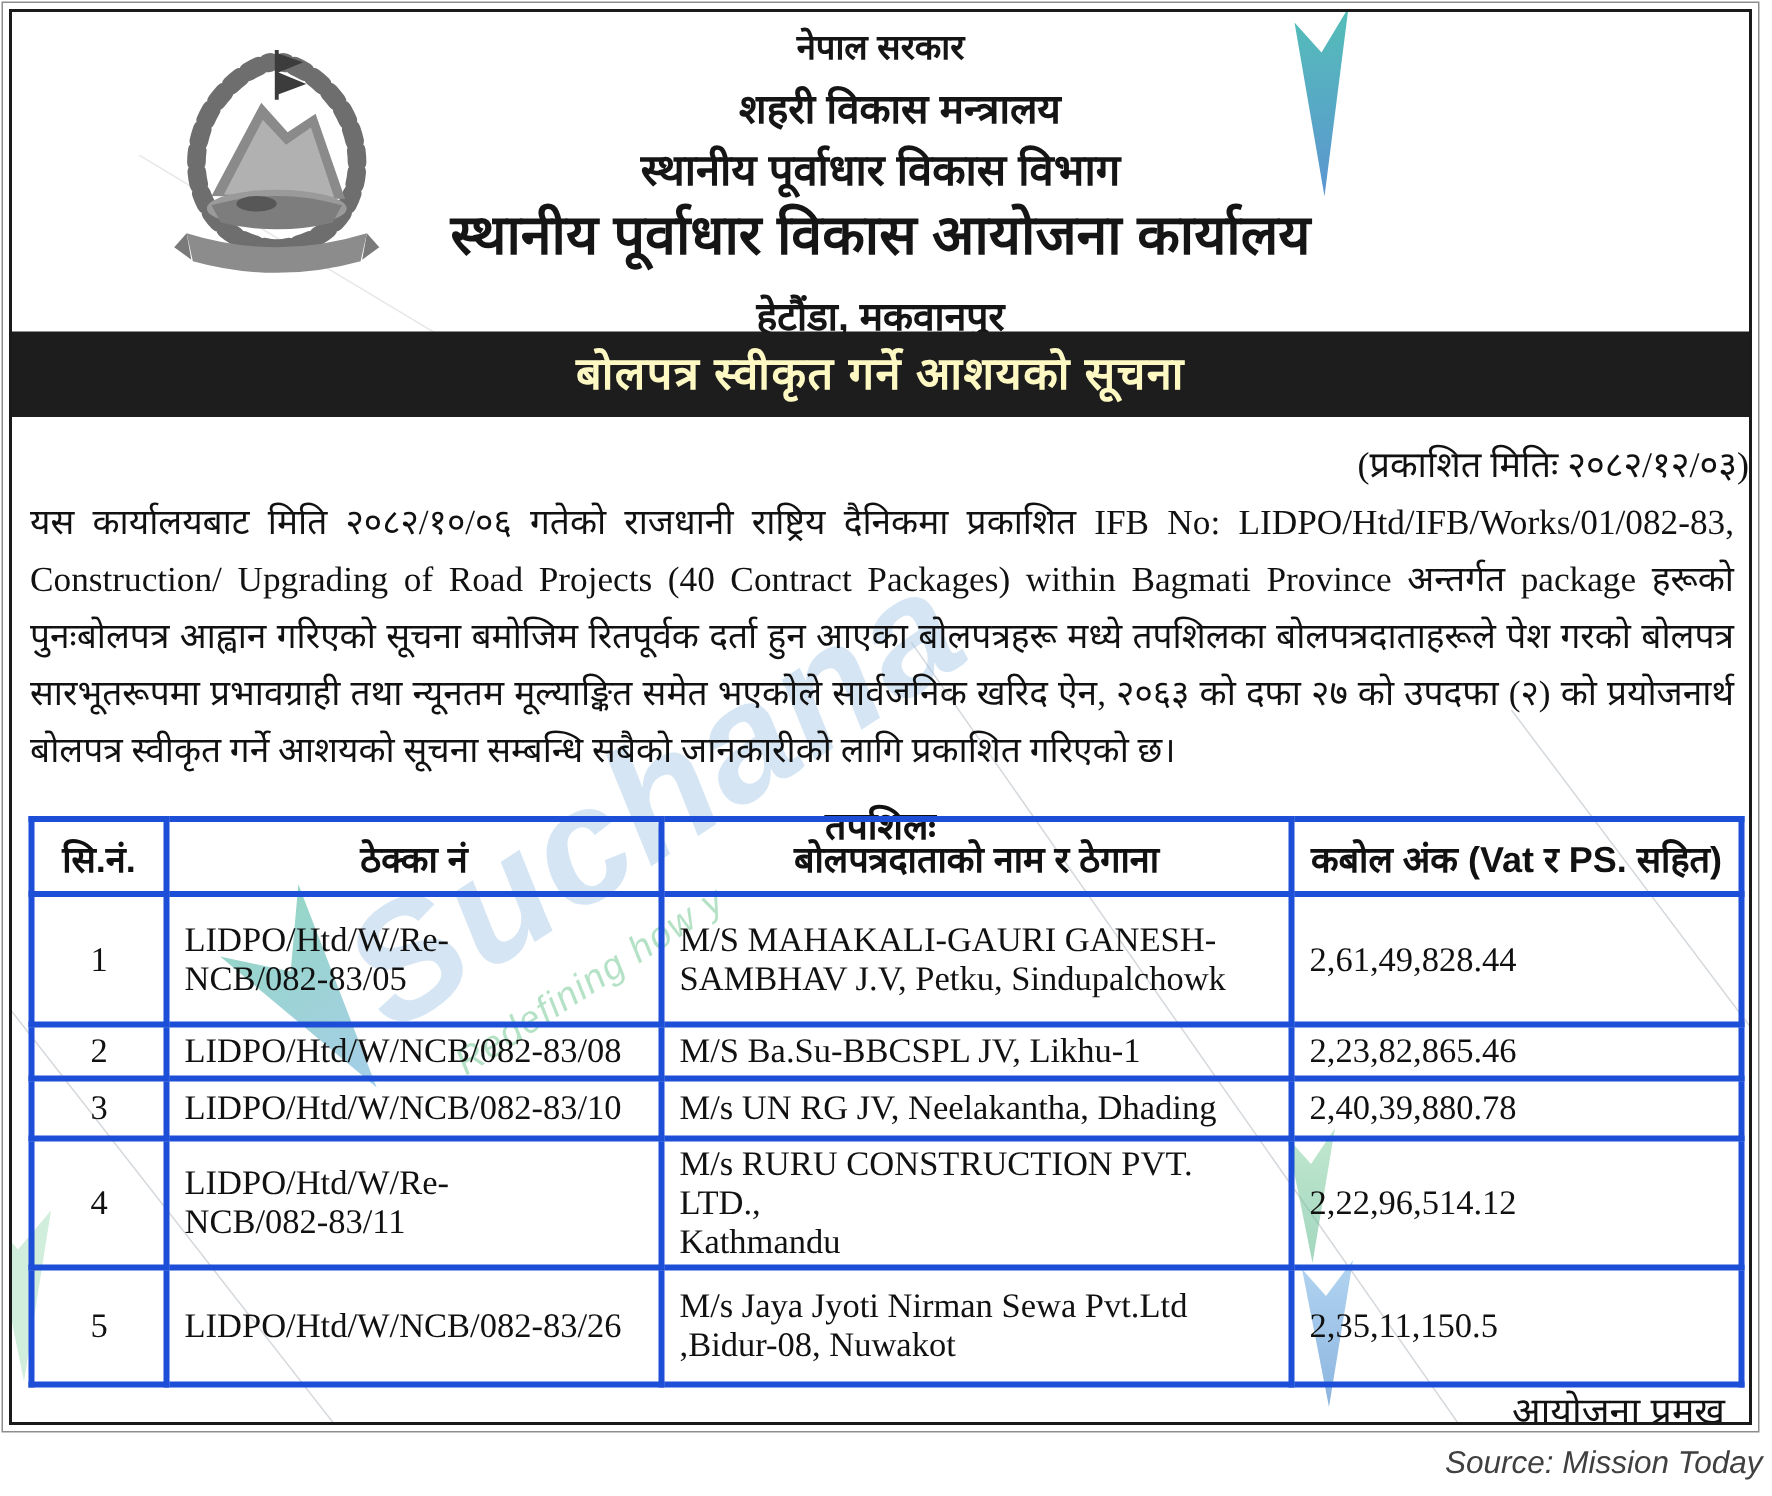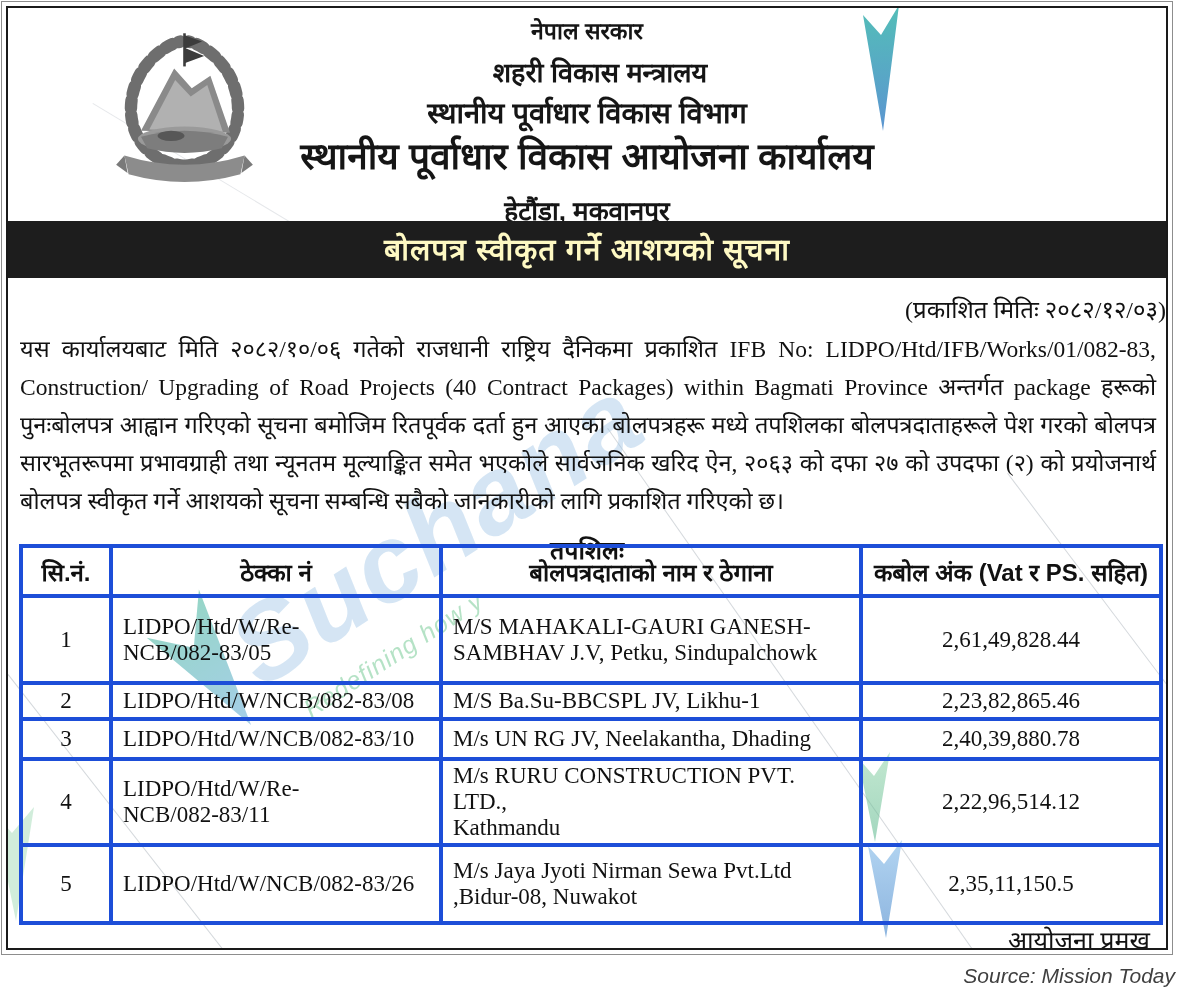--- a/index.html
+++ b/index.html
@@ -52,21 +52,21 @@
   table.bids{position:absolute;left:11px;top:536px;width:1140px;border-collapse:collapse;
              table-layout:fixed;z-index:2;background:transparent;}
   table.bids th,table.bids td{border:4px solid #1d4ed8;padding:2px 10px;box-sizing:border-box;margin-top:44px;}
   table.bids th{font-family:"Liberation Sans","DejaVu Sans",sans-serif;font-weight:bold;
              font-size:24px;text-align:center;height:50px;}
   table.bids td{font-size:23px;vertical-align:middle;}
   col.c1{width:90px}col.c2{width:330px}col.c3{width:420px}col.c4{width:300px}
   td.c-sn{text-align:center;font-size:24px;}
   td.c-contract{white-space:pre-line;padding-left:14px;}
   td.c-bidder{white-space:pre-line;padding-left:12px;}
-  td.c-amount{text-align:center;font-size:24px;}
+  td.c-amount{font-size:24px;}
   tbody tr:nth-child(1) td{height:87px}
   tbody tr:nth-child(2) td{height:36px}
   tbody tr:nth-child(3) td{height:40px}
   tbody tr:nth-child(4) td{height:74px}
   tbody tr:nth-child(5) td{height:78px}
 
   .signatory{position:absolute;right:16px;top:914px;font-size:25px;font-weight:normal;z-index:2;
              font-family:"Liberation Sans","DejaVu Sans",sans-serif;}
 
   .credit{position:absolute;right:6px;top:964px;font-size:21px;font-style:italic;color:#404040;

